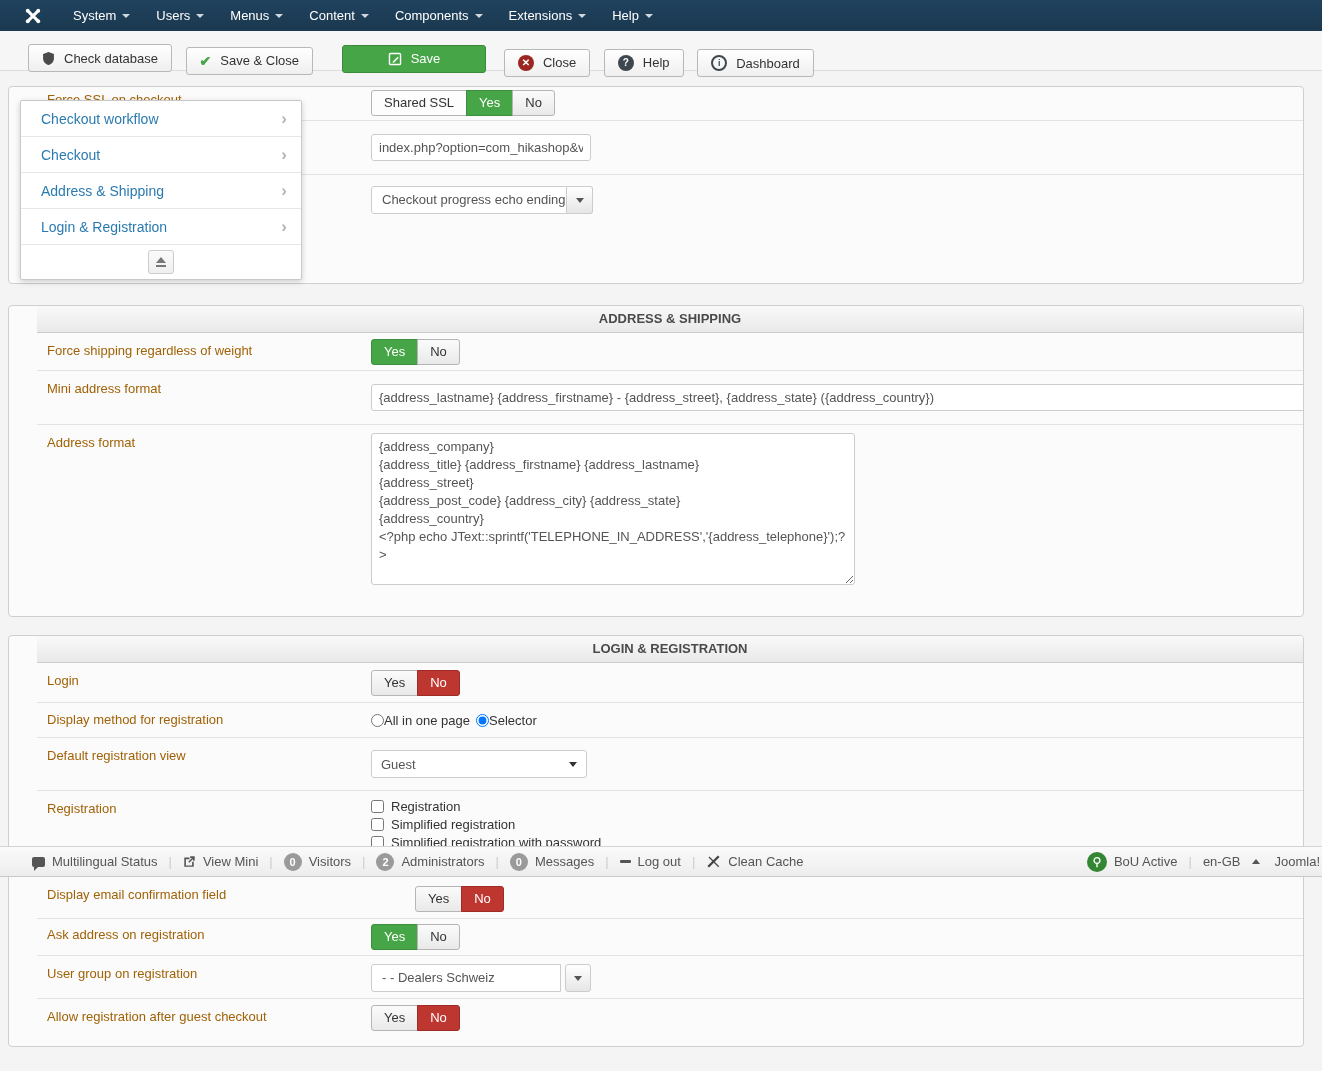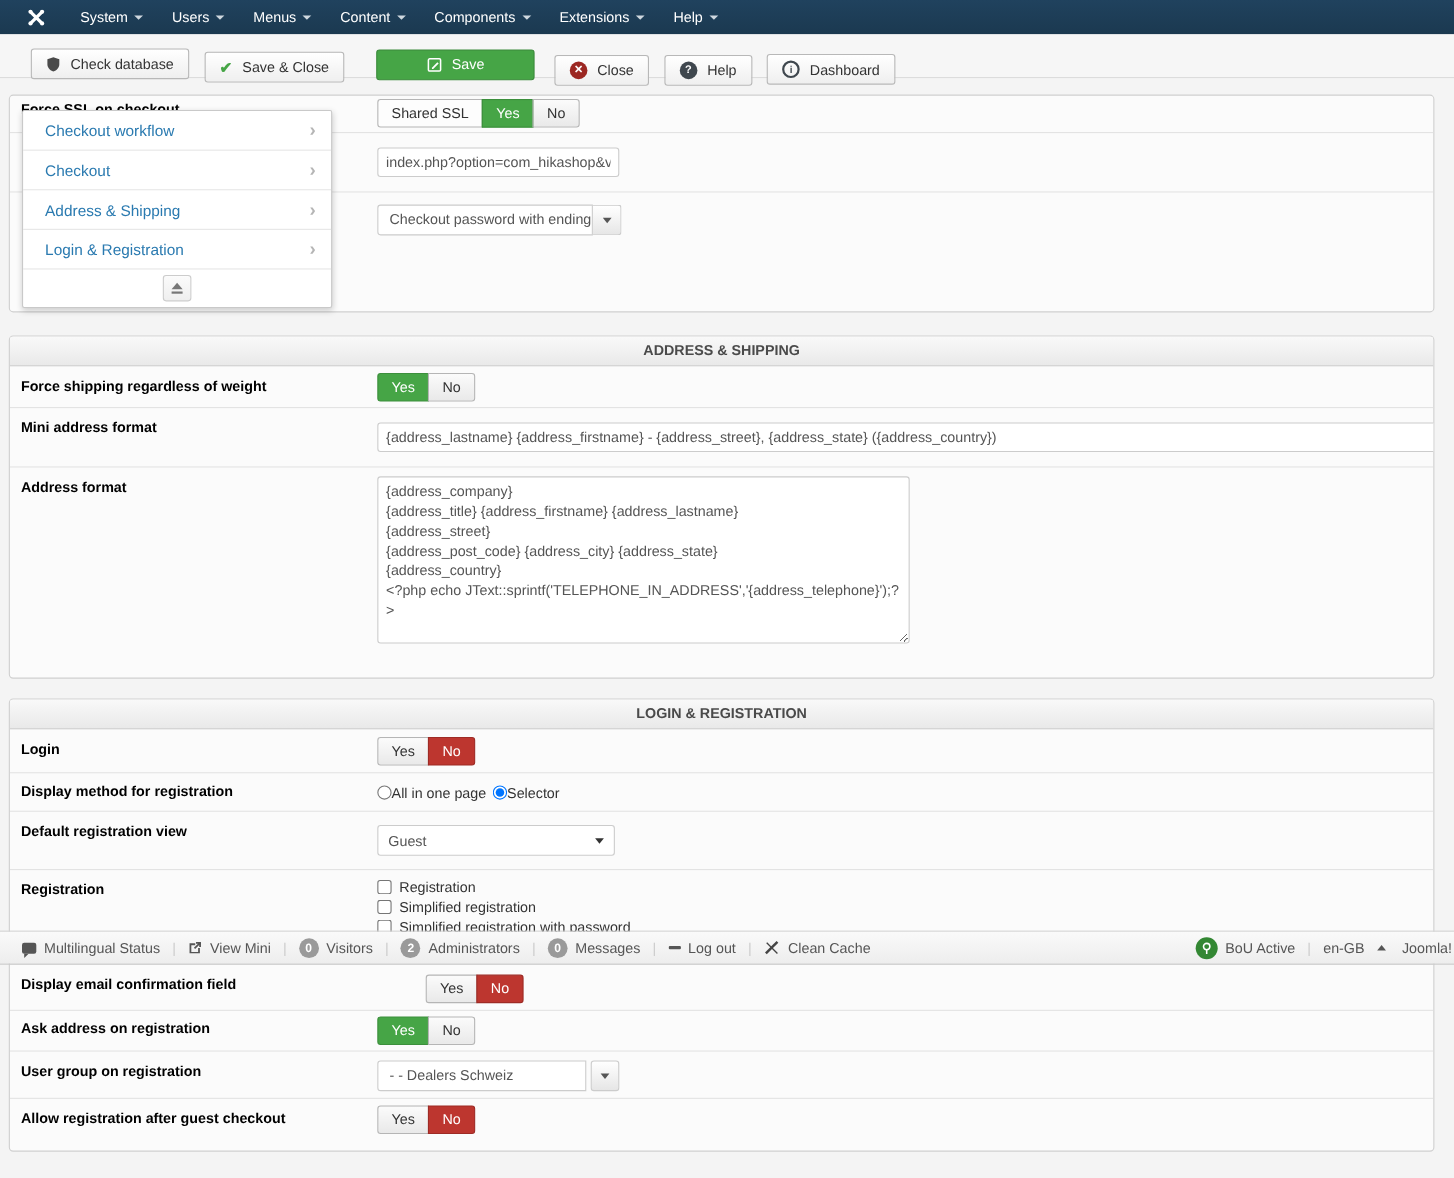--- a/index.html
+++ b/index.html
@@ -52,31 +52,31 @@
   }
   .ic-close { background:#9c2722; }
   .ic-help  { background:#3f474e; }
   .ic-dash  { background:transparent; border:2px solid #3f474e; color:#3f474e; font-size:9px;}
   .ic-check { color:#46a546; font-size:14px; font-weight:bold; }
 
   
   .panel {
     position:absolute; left:8px; width:1296px;
     background:#fbfbfb; border:1px solid #cfcfcf; border-radius:4px;
-    z-index:10; overflow:hidden;
+    z-index:10; overflow:hidden;padding-left:28px;
   }
   .sect-hd {
     height:27px; line-height:26px; text-align:center;
     font-weight:bold; color:#4a4a4a; font-size:13px;
     background:linear-gradient(#f9f9f9,#e9e9e9);
     border-bottom:1px solid #cccccc;
   }
   .row { display:flex; border-bottom:1px solid #e3e3e3; position:relative; }
   .row:last-child { border-bottom:none; }
-  .lbl { width:326px; padding:10px 0 0 10px; font-weight:bold; color:#000000; flex:none; }
+  .lbl { width:326px; padding:10px 0 0 10px; font-weight:normal; color:#a16207; flex:none; }
   .ctl { flex:1; position:relative; }
 
   
   .btngroup { display:inline-flex; position:absolute; }
   .tbtn {
     display:inline-block; height:26px; line-height:24px; padding:0 12px;
     border:1px solid #b5b5b5; background:linear-gradient(#fbfbfb,#e9e9e9);
     color:#333; font-size:13px; margin-left:-1px; cursor:pointer;
   }
   .tbtn:first-child { border-radius:3px 0 0 3px; margin-left:0; }
@@ -133,21 +133,21 @@
     align-items:center; justify-content:center; cursor:pointer;
   }
   .eject-tri { width:0;height:0;border-left:5px solid transparent;border-right:5px solid transparent;border-bottom:6px solid #777; }
   .eject-bar { width:10px; height:2px; background:#777; margin-top:2px; }
 
   
   .statusbar {
     position:absolute; left:0; top:846px; width:100%; height:31px; z-index:60;
     background:linear-gradient(#fafafa,#ededed);
     border-top:1px solid #d4d4d4; border-bottom:1px solid #c9c9c9;
-    display:flex; align-items:center; color:#555; padding-left:20px;
+    display:flex; align-items:center; color:#555; padding-left:32px;
   }
   .sbitem { display:inline-flex; align-items:center; gap:7px; cursor:pointer; white-space:nowrap; }
   .sbsep { color:#ccc; margin:0 11px; }
   .badge {
     width:18px;height:18px;border-radius:50%;background:#9a9a9a;color:#fff;
     font-size:11px;font-weight:bold;display:inline-flex;align-items:center;justify-content:center;
   }
   .bubble { position:relative; width:13px; height:10px; background:#555; border-radius:2px; }
   .bubble::after { content:""; position:absolute; left:2px; bottom:-4px;
     border-left:4px solid #555; border-bottom:4px solid transparent; }
@@ -250,21 +250,21 @@
     <div class="row" style="height:54px;">
       <div class="lbl"></div>
       <div class="ctl">
         <input class="txt" style="left: 8px; top: 13px; width: 220px;" value="index.php?option=com_hikashop&amp;v">
       </div>
     </div>
     <div class="row" style="height:110px;">
       <div class="lbl"></div>
       <div class="ctl">
         <div class="combo" style="left:8px; top:11px;">
-          <span class="cval" style="width:196px;">Checkout password with ending</span>
+          <span class="cval" style="width:196px;">Checkout progress echo ending</span>
           <span class="cbtn">
               <span class="caret-dn"></span>
             </span>
         </div>
       </div>
     </div>
   </div>
 
   <div class="cfgmenu">
     <a class="cfgitem">

